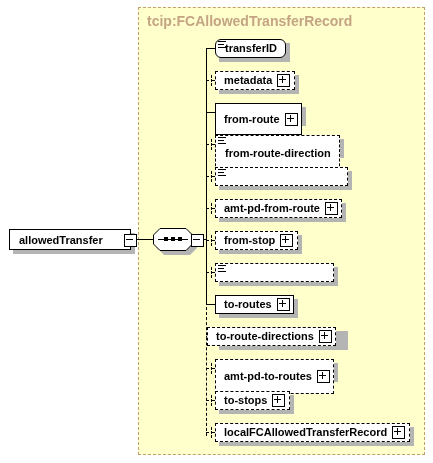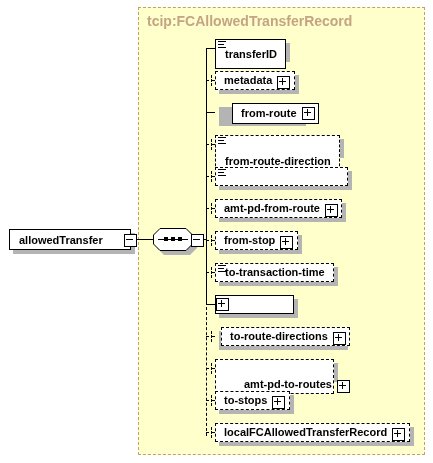--- a/index.html
+++ b/index.html
@@ -41,21 +41,21 @@
   .node {
     position: absolute;
     box-sizing: border-box;
     background: #ffffff;
     height: 19px;
     display: flex;
     align-items: center;
     white-space: nowrap;
   }
   .node-solid { border: 1px solid #000000; }
-  .node-dashed { border: 1px dashed #000000; align-items: flex-end; }
+  .node-dashed { border: 1px dashed #000000; }
 
   .node-label {
     font-size: 11px;
     font-weight: bold;
     color: #000000;
     padding: 0 5px 0 7px;
     line-height: 17px;
   }
 
   
@@ -189,38 +189,38 @@
 
 <div class="line-h solid-h" style="left:197px;top:239px;width:10px;height:0;"></div>
 
 <div class="line-v solid-v" style="left:206px;top:48px;width:0;height:254px;"></div>
 
 <div class="line-v dash-v" style="left:206px;top:302px;width:0;height:134px;"></div>
 
 <div id="children">
     <div class="line-h solid-h" style="left: 206px; top: 48px; width: 9px; height: 0px;"></div>
     <div style="position: absolute; left: 219px; top: 43px; width: 71px; height: 19px; background: rgb(180, 180, 180);"></div>
-    <div class="node node-solid" style="left: 215px; top: 39px; width: 71px; height: 30px;">
+    <div class="node node-solid" style="left: 215px; top: 39px; width: 71px; height: 19px; border-radius: 6px;">
       <span class="type-glyph">
         <i></i>
         <i></i>
         <i></i>
       </span>
       <span class="node-label" style="padding-left: 9px;">transferID</span>
     </div>
     <div class="line-h dash-h" style="left: 206px; top: 80px; width: 9px; height: 0px;"></div>
     <div class="line-v dash-v" style="left: 211px; top: 75px; width: 0px; height: 11px;"></div>
     <div style="position: absolute; left: 219px; top: 75px; width: 80px; height: 19px; background: rgb(180, 180, 180);"></div>
     <div class="node node-dashed" style="left: 215px; top: 71px; width: 80px; height: 19px;">
       <span class="node-label" style="padding-left: 8px;">metadata</span>
       <span class="toggle-box plus"></span>
     </div>
     <div class="line-h solid-h" style="left: 206px; top: 112px; width: 9px; height: 0px;"></div>
     <div style="position: absolute; left: 219px; top: 107px; width: 87px; height: 19px; background: rgb(180, 180, 180);"></div>
-    <div class="node node-solid" style="left: 232px; top: 103px; width: 87px; height: 21px;">
+    <div class="node node-solid" style="left: 215px; top: 103px; width: 87px; height: 32px;">
       <span class="node-label" style="padding-left: 8px;">from-route</span>
       <span class="toggle-box plus"></span>
     </div>
     <div class="line-h dash-h" style="left: 206px; top: 144px; width: 9px; height: 0px;"></div>
     <div class="line-v dash-v" style="left: 211px; top: 139px; width: 0px; height: 11px;"></div>
     <div style="position: absolute; left: 219px; top: 139px; width: 125px; height: 19px; background: rgb(180, 180, 180);"></div>
     <div class="node node-dashed" style="left: 215px; top: 135px; width: 125px; height: 36px;">
       <span class="type-glyph">
         <i></i>
         <i></i>
@@ -254,38 +254,38 @@
     </div>
     <div class="line-h dash-h" style="left: 206px; top: 272px; width: 9px; height: 0px;"></div>
     <div class="line-v dash-v" style="left: 211px; top: 267px; width: 0px; height: 11px;"></div>
     <div style="position: absolute; left: 219px; top: 267px; width: 119px; height: 19px; background: rgb(180, 180, 180);"></div>
     <div class="node node-dashed" style="left: 215px; top: 263px; width: 119px; height: 19px;">
       <span class="type-glyph">
         <i></i>
         <i></i>
         <i></i>
       </span>
-      <span class="node-label" style="padding-left: 9px;">to-transaction-time</span>
     </div>
     <div class="line-h solid-h" style="left: 206px; top: 304px; width: 9px; height: 0px;"></div>
     <div style="position: absolute; left: 219px; top: 299px; width: 79px; height: 19px; background: rgb(180, 180, 180);"></div>
     <div class="node node-solid" style="left: 215px; top: 295px; width: 79px; height: 19px;">
+      <span class="node-label" style="padding-left: 8px;">to-routes</span>
       <span class="toggle-box plus"></span>
     </div>
     <div class="line-h dash-h" style="left: 206px; top: 336px; width: 9px; height: 0px;"></div>
     <div class="line-v dash-v" style="left: 211px; top: 331px; width: 0px; height: 11px;"></div>
     <div style="position: absolute; left: 219px; top: 331px; width: 129px; height: 19px; background: rgb(180, 180, 180);"></div>
-    <div class="node node-dashed" style="left: 221px; top: 327px; width: 129px; height: 19px;">
+    <div class="node node-dashed" style="left: 207px; top: 327px; width: 129px; height: 19px;">
       <span class="node-label" style="padding-left: 8px;">to-route-directions</span>
       <span class="toggle-box plus"></span>
     </div>
     <div class="line-h dash-h" style="left: 206px; top: 368px; width: 9px; height: 0px;"></div>
     <div class="line-v dash-v" style="left: 211px; top: 363px; width: 0px; height: 11px;"></div>
     <div style="position: absolute; left: 219px; top: 363px; width: 119px; height: 19px; background: rgb(180, 180, 180);"></div>
-    <div class="node node-dashed" style="left: 215px; top: 359px; width: 119px; height: 35px; padding-left: 20px;">
+    <div class="node node-dashed" style="left: 215px; top: 359px; width: 119px; height: 35px;">
       <span class="node-label" style="padding-left: 8px;">amt-pd-to-routes</span>
       <span class="toggle-box plus"></span>
     </div>
     <div class="line-h dash-h" style="left: 206px; top: 400px; width: 9px; height: 0px;"></div>
     <div class="line-v dash-v" style="left: 211px; top: 395px; width: 0px; height: 11px;"></div>
     <div style="position: absolute; left: 219px; top: 395px; width: 75px; height: 19px; background: rgb(180, 180, 180);"></div>
     <div class="node node-dashed" style="left: 215px; top: 391px; width: 75px; height: 19px;">
       <span class="node-label" style="padding-left: 8px;">to-stops</span>
       <span class="toggle-box plus"></span>
     </div>

